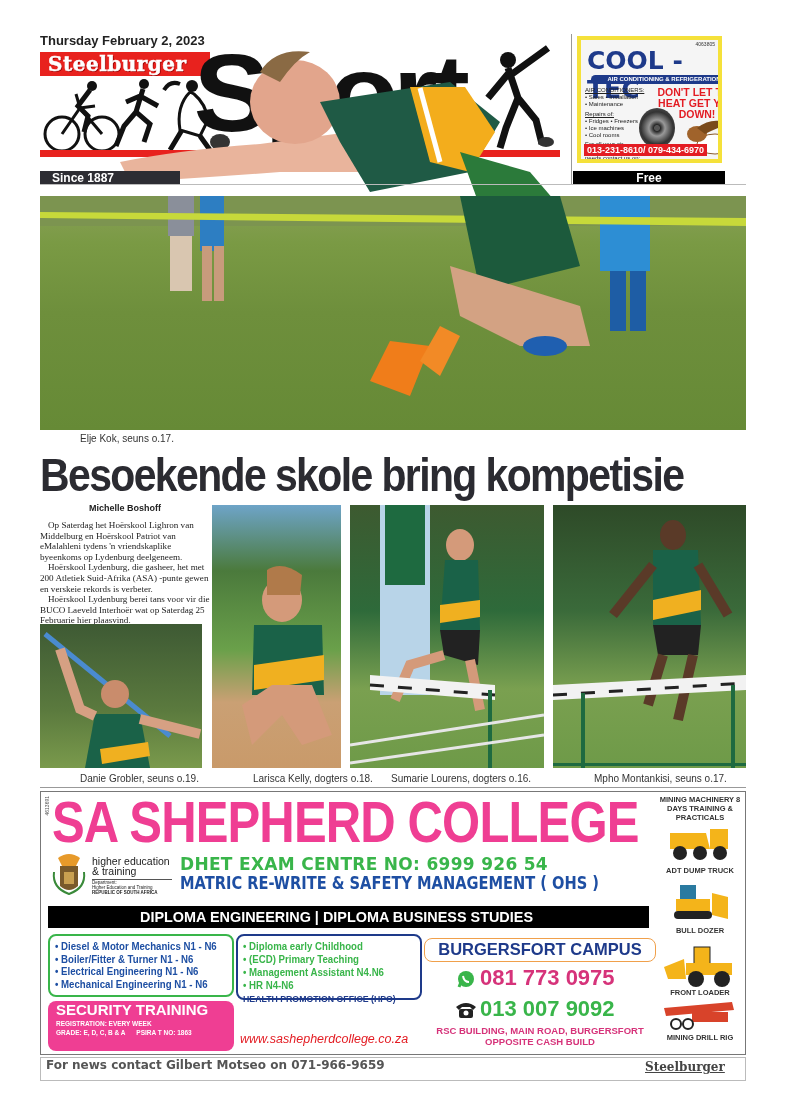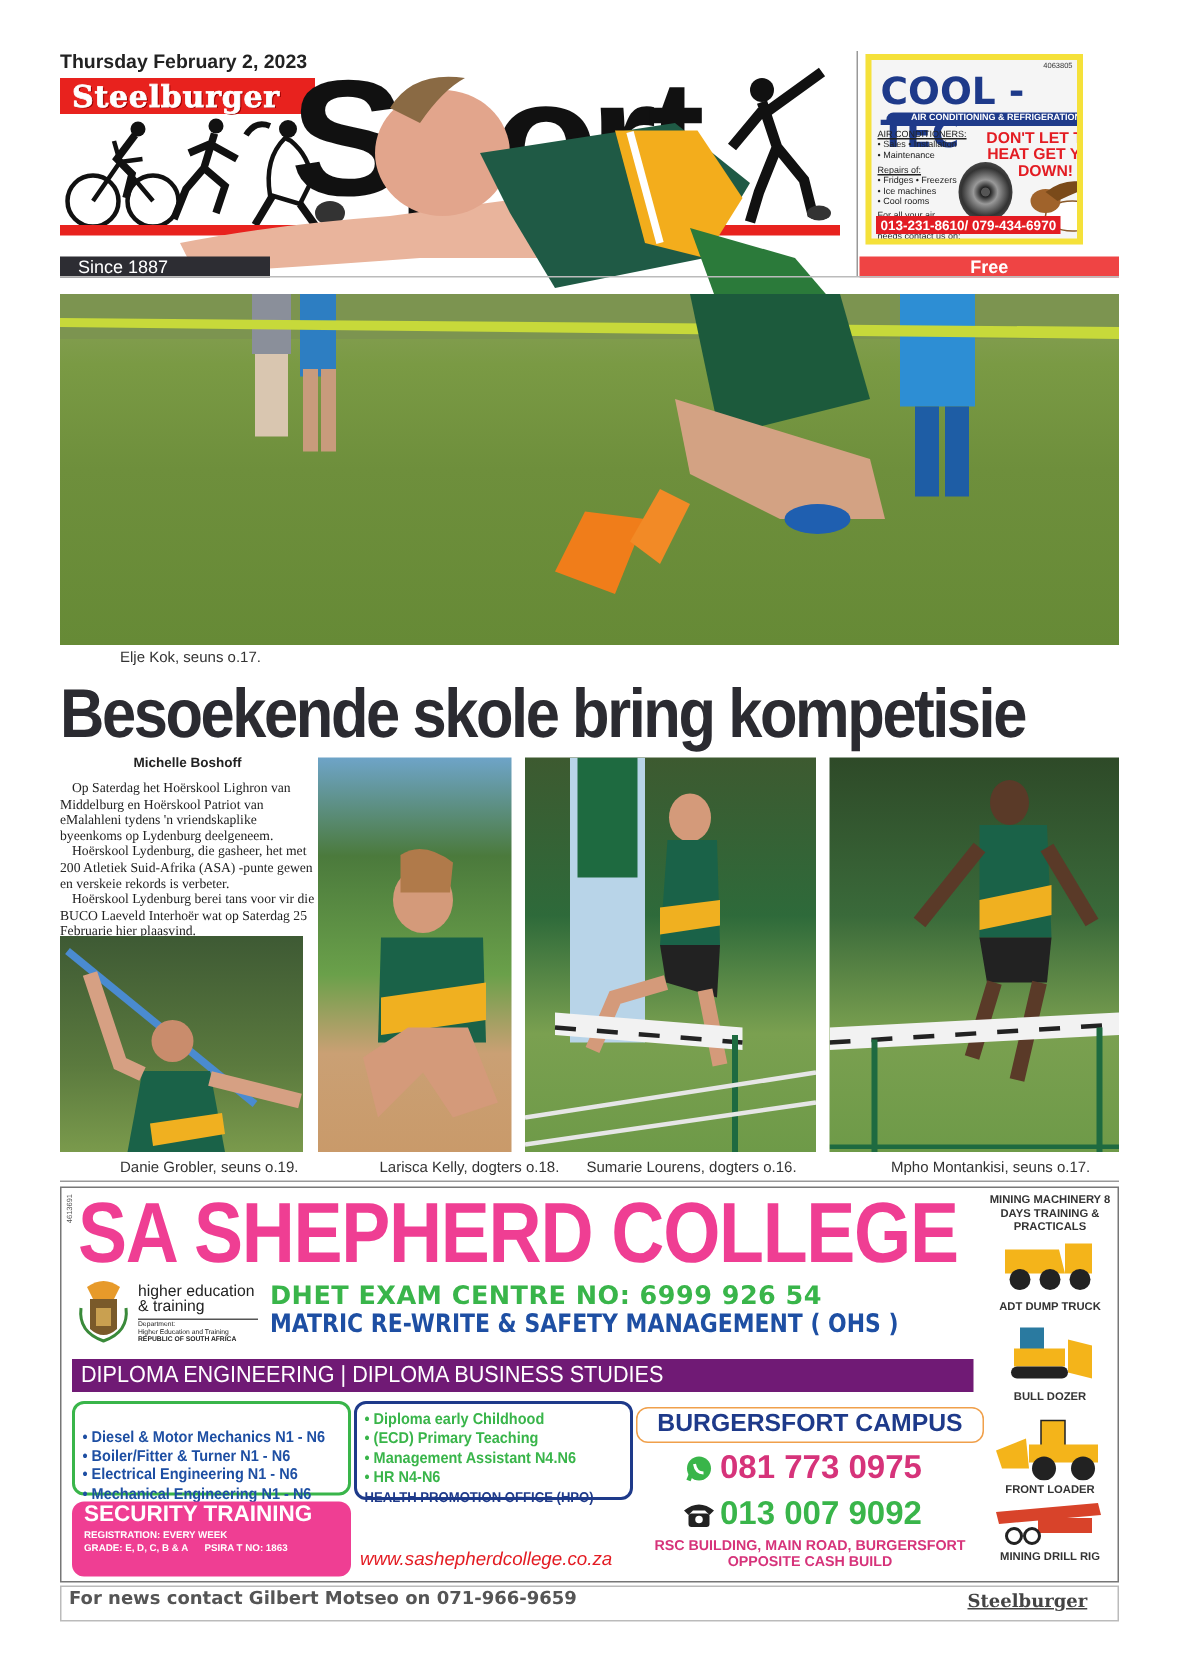--- a/index.html
+++ b/index.html
@@ -5,23 +5,23 @@
   * { box-sizing: border-box; margin: 0; padding: 0; }
   body { width: 786px; height: 1113px; background: #fff; font-family: "Liberation Sans", sans-serif; position: relative; overflow: hidden; color: #222; }
   .abs { position: absolute; }
 
   
   .date { left: 40px; top: 33px; font-size: 13px; font-weight: bold; color: #222; }
   .brand-bar { left: 40px; top: 52px; width: 170px; height: 24px; background: #e8221e; color: #fff; font-family: "DejaVu Serif", serif; font-weight: bold; font-size: 20px; padding-left: 8px; line-height: 24px; text-shadow: 1px 1px 0 #900; letter-spacing: 0.5px; }
   .brand-bar span { -webkit-text-stroke: 0.5px #fff; }
   .red-line { left: 40px; top: 150px; width: 520px; height: 7px; background: #e8221e; }
   .sport-word { left: 200px; top: 38px; font-family: "Liberation Sans", sans-serif; font-weight: 900; font-size: 110px; letter-spacing: -6px; color: #111; line-height: 110px; transform: scaleX(1.05); }
-  .since-bar { left: 40px; top: 171px; width: 140px; height: 14px; background: #2d2d33; color: #fff; font-size: 12px; font-weight: normal; padding-left: 12px; line-height: 14px; }
+  .since-bar { left: 40px; top: 171px; width: 140px; height: 14px; background: #2d2d33; color: #fff; font-size: 12px; font-weight: bold; padding-left: 12px; line-height: 14px; }
   .rule-top { left: 40px; top: 184px; width: 706px; height: 1px; background: #bbb; }
-  .free-bar { left: 573px; top: 171px; width: 173px; height: 14px; background: #ef4444; color: #fff; font-size: 12px; font-weight: bold; text-align: center; line-height: 14px; }
+  .free-bar { left: 573px; top: 171px; width: 152px; height: 14px; background: #000000; color: #fff; font-size: 12px; font-weight: bold; text-align: center; line-height: 14px; }
   .vline { left: 571px; top: 34px; width: 1px; height: 150px; background: #999; }
 
   
   .sil { position: absolute; }
 
   
   .ad-cool { left: 577px; top: 36px; width: 145px; height: 127px; background: #f5f5f5; border: 4px solid #f5e13a; overflow: hidden; }
   .ad-cool .code { position: absolute; right: 3px; top: 1px; font-size: 5px; color: #333; }
   .ad-cool .title { position: absolute; left: 6px; top: 6px; font-size: 25px; font-weight: 900; color: #1e3a8a; letter-spacing: 0; font-family: "DejaVu Sans", sans-serif; }
   .ad-cool .sub { position: absolute; left: 10px; top: 35px; width: 146px; height: 9px; background: #1e3a8a; color: #fff; font-size: 6px; font-weight: bold; text-align: center; line-height: 9px; border-radius: 5px; }
@@ -48,23 +48,23 @@
   
   .ad-sa { left: 40px; top: 791px; width: 706px; height: 264px; border: 1px solid #777; background: #fff; }
   .sa-code { left: 44px; top: 796px; font-size: 5px; color: #555; writing-mode: vertical-rl; transform: rotate(180deg); }
   .sa-title { left: 52px; top: 790px; font-family: "Liberation Sans", sans-serif; font-weight: bold; font-size: 57px; color: #ef3e93; letter-spacing: -1px; transform: scaleX(0.86); transform-origin: left top; white-space: nowrap; line-height: 64px; }
   .dhet-logo { left: 50px; top: 852px; width: 38px; height: 44px; }
   .dhet-txt1 { left: 92px; top: 856px; font-size: 10.5px; color: #222; line-height: 10px; }
   .dhet-line { left: 92px; top: 879px; width: 80px; height: 1px; background: #555; }
   .dhet-small { left: 92px; top: 880px; font-size: 4.5px; line-height: 5px; color: #222; }
   .sa-dhet { left: 180px; top: 854px; font-family: "DejaVu Sans", sans-serif; font-weight: bold; font-size: 17px; color: #39b54a; letter-spacing: 0.3px; white-space: nowrap; }
   .sa-matric { left: 180px; top: 873px; font-family: "DejaVu Sans", sans-serif; font-weight: bold; font-size: 17px; color: #1e4fa3; white-space: nowrap; transform: scaleX(0.86); transform-origin: left top; }
-  .sa-pinkbar { left: 48px; top: 906px; width: 601px; height: 22px; background: #701a75; color: #fff; font-weight: normal; font-size: 15.5px; padding-left: 6px; line-height: 22px; white-space: nowrap; }
+  .sa-pinkbar { left: 48px; top: 906px; width: 601px; height: 22px; background: #000000; color: #fff; font-weight: bold; font-size: 15.5px; padding-left: 6px; line-height: 22px; white-space: nowrap; text-align: center; }
   .sa-pinkbar span { display: inline-block; transform: scaleX(0.93); transform-origin: left center; }
-  .box-green { left: 48px; top: 934px; width: 186px; height: 63px; border: 2px solid #39b54a; border-radius: 8px; padding: 16px 5px; }
+  .box-green { left: 48px; top: 934px; width: 186px; height: 63px; border: 2px solid #39b54a; border-radius: 8px; padding: 4px 5px; }
   .box-green div { font-size: 10.5px; font-weight: bold; color: #1e4fa3; line-height: 12.5px; white-space: nowrap; transform: scaleX(0.92); transform-origin: left center; }
   .box-blue { left: 236px; top: 934px; width: 186px; height: 66px; border: 2px solid #1e3a8a; border-radius: 8px; padding: 4px 5px; }
   .box-blue div { font-size: 10.5px; font-weight: bold; color: #39b54a; line-height: 13px; white-space: nowrap; transform: scaleX(0.92); transform-origin: left center; }
   .box-blue .hpo { color: #1e3a8a; font-size: 9.5px; }
   .box-security { left: 48px; top: 1001px; width: 186px; height: 50px; background: #ef3e93; border-radius: 8px; padding: 0 8px; color: #fff; }
   .box-security .t { font-size: 15px; font-weight: bold; line-height: 18px; white-space: nowrap; }
   .box-security .s { font-size: 6.5px; font-weight: bold; line-height: 9px; white-space: nowrap; }
   .sa-url { left: 240px; top: 1032px; font-size: 12.5px; font-style: italic; color: #e31c23; white-space: nowrap; }
   .burg-box { left: 424px; top: 938px; width: 232px; height: 24px; border: 1.5px solid #f0a04b; border-radius: 8px; text-align: center; color: #1e3a8a; font-weight: bold; font-size: 16.5px; line-height: 21px; white-space: nowrap; }
   .phone1 { left: 456px; top: 965px; font-size: 22px; font-weight: bold; color: #d6337a; white-space: nowrap; }

